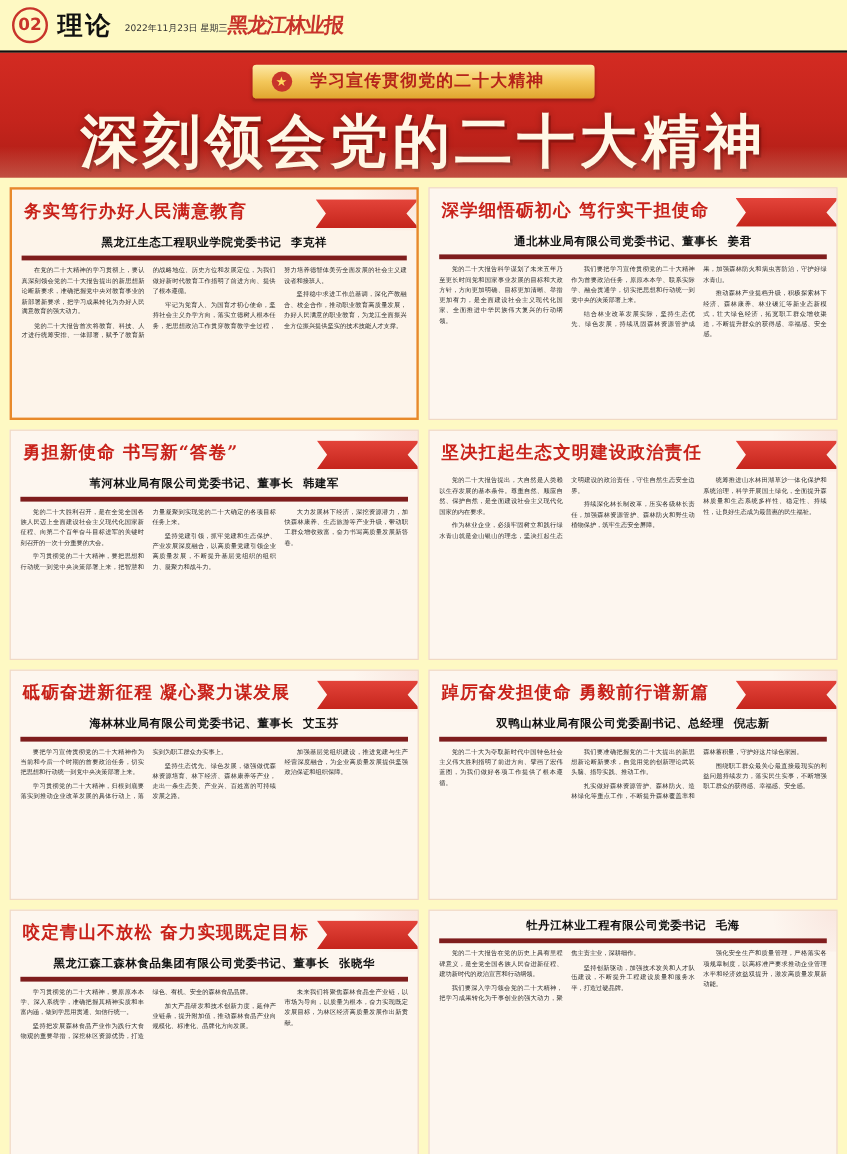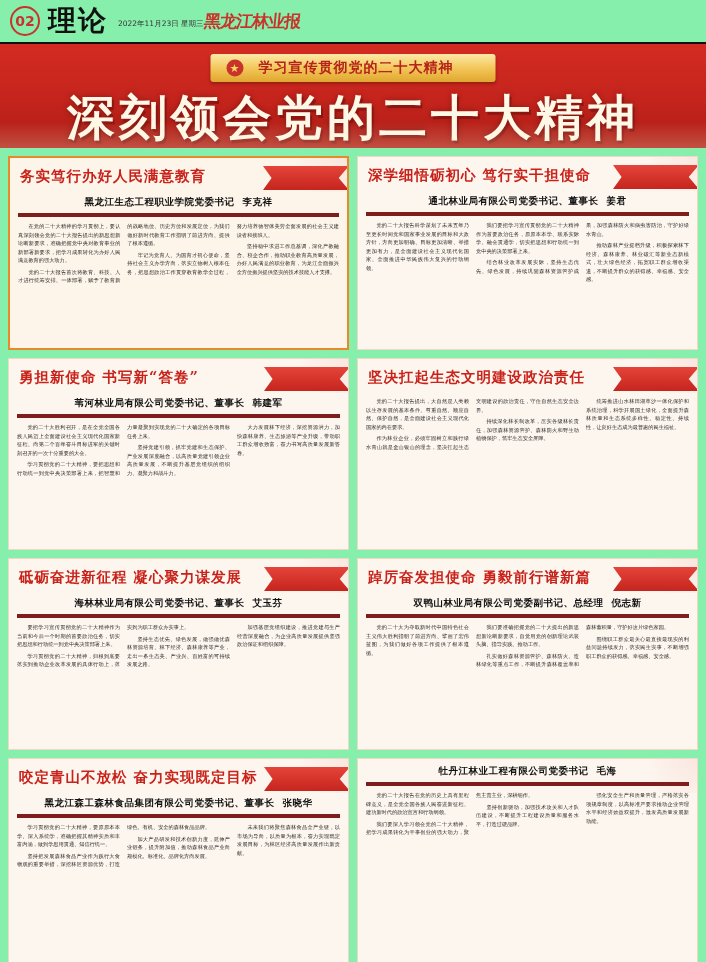--- a/index.html
+++ b/index.html
@@ -2,38 +2,38 @@
 <html><head>
 <meta charset="utf-8">
 <style>
   html,body{margin:0;padding:0;}
   body{
     width:706px;height:962px;
     background:#fbf9f4;
     font-family:"DejaVu Sans","Liberation Sans",sans-serif;
     overflow:hidden;
   }
-  .page{position:relative;width:706px;height:962px;background:#86efac;}
+  .page{position:relative;width:706px;height:962px;background:#fef9c3;}
 
   
   .masthead{
     position:relative;height:44px;
     display:flex;align-items:center;
     padding:0 10px;box-sizing:border-box;
     border-bottom:2px solid #111;
   }
   .pagenum{
     width:26px;height:26px;border-radius:50%;
     border:2px solid #c8342b;color:#c8342b;
     display:flex;align-items:center;justify-content:center;
     font-size:14px;font-weight:bold;margin-right:8px;
   }
   .section-title{
     font-family:"DejaVu Serif","Liberation Serif",serif;
-    font-size:28px;font-weight:bold;color:#111;letter-spacing:2px;
+    font-size:21px;font-weight:bold;color:#111;letter-spacing:2px;
     margin-right:10px;
   }
   .masthead-date{font-size:7.5px;color:#333;margin-top:6px;}
   .masthead-credits{
     flex:1;text-align:center;font-size:7px;color:#333;
     letter-spacing:.3px;margin-top:6px;
   }
   .paper-logo{
     font-family:"DejaVu Serif","Liberation Serif",serif;
     font-size:17px;font-weight:bold;color:#c8342b;

